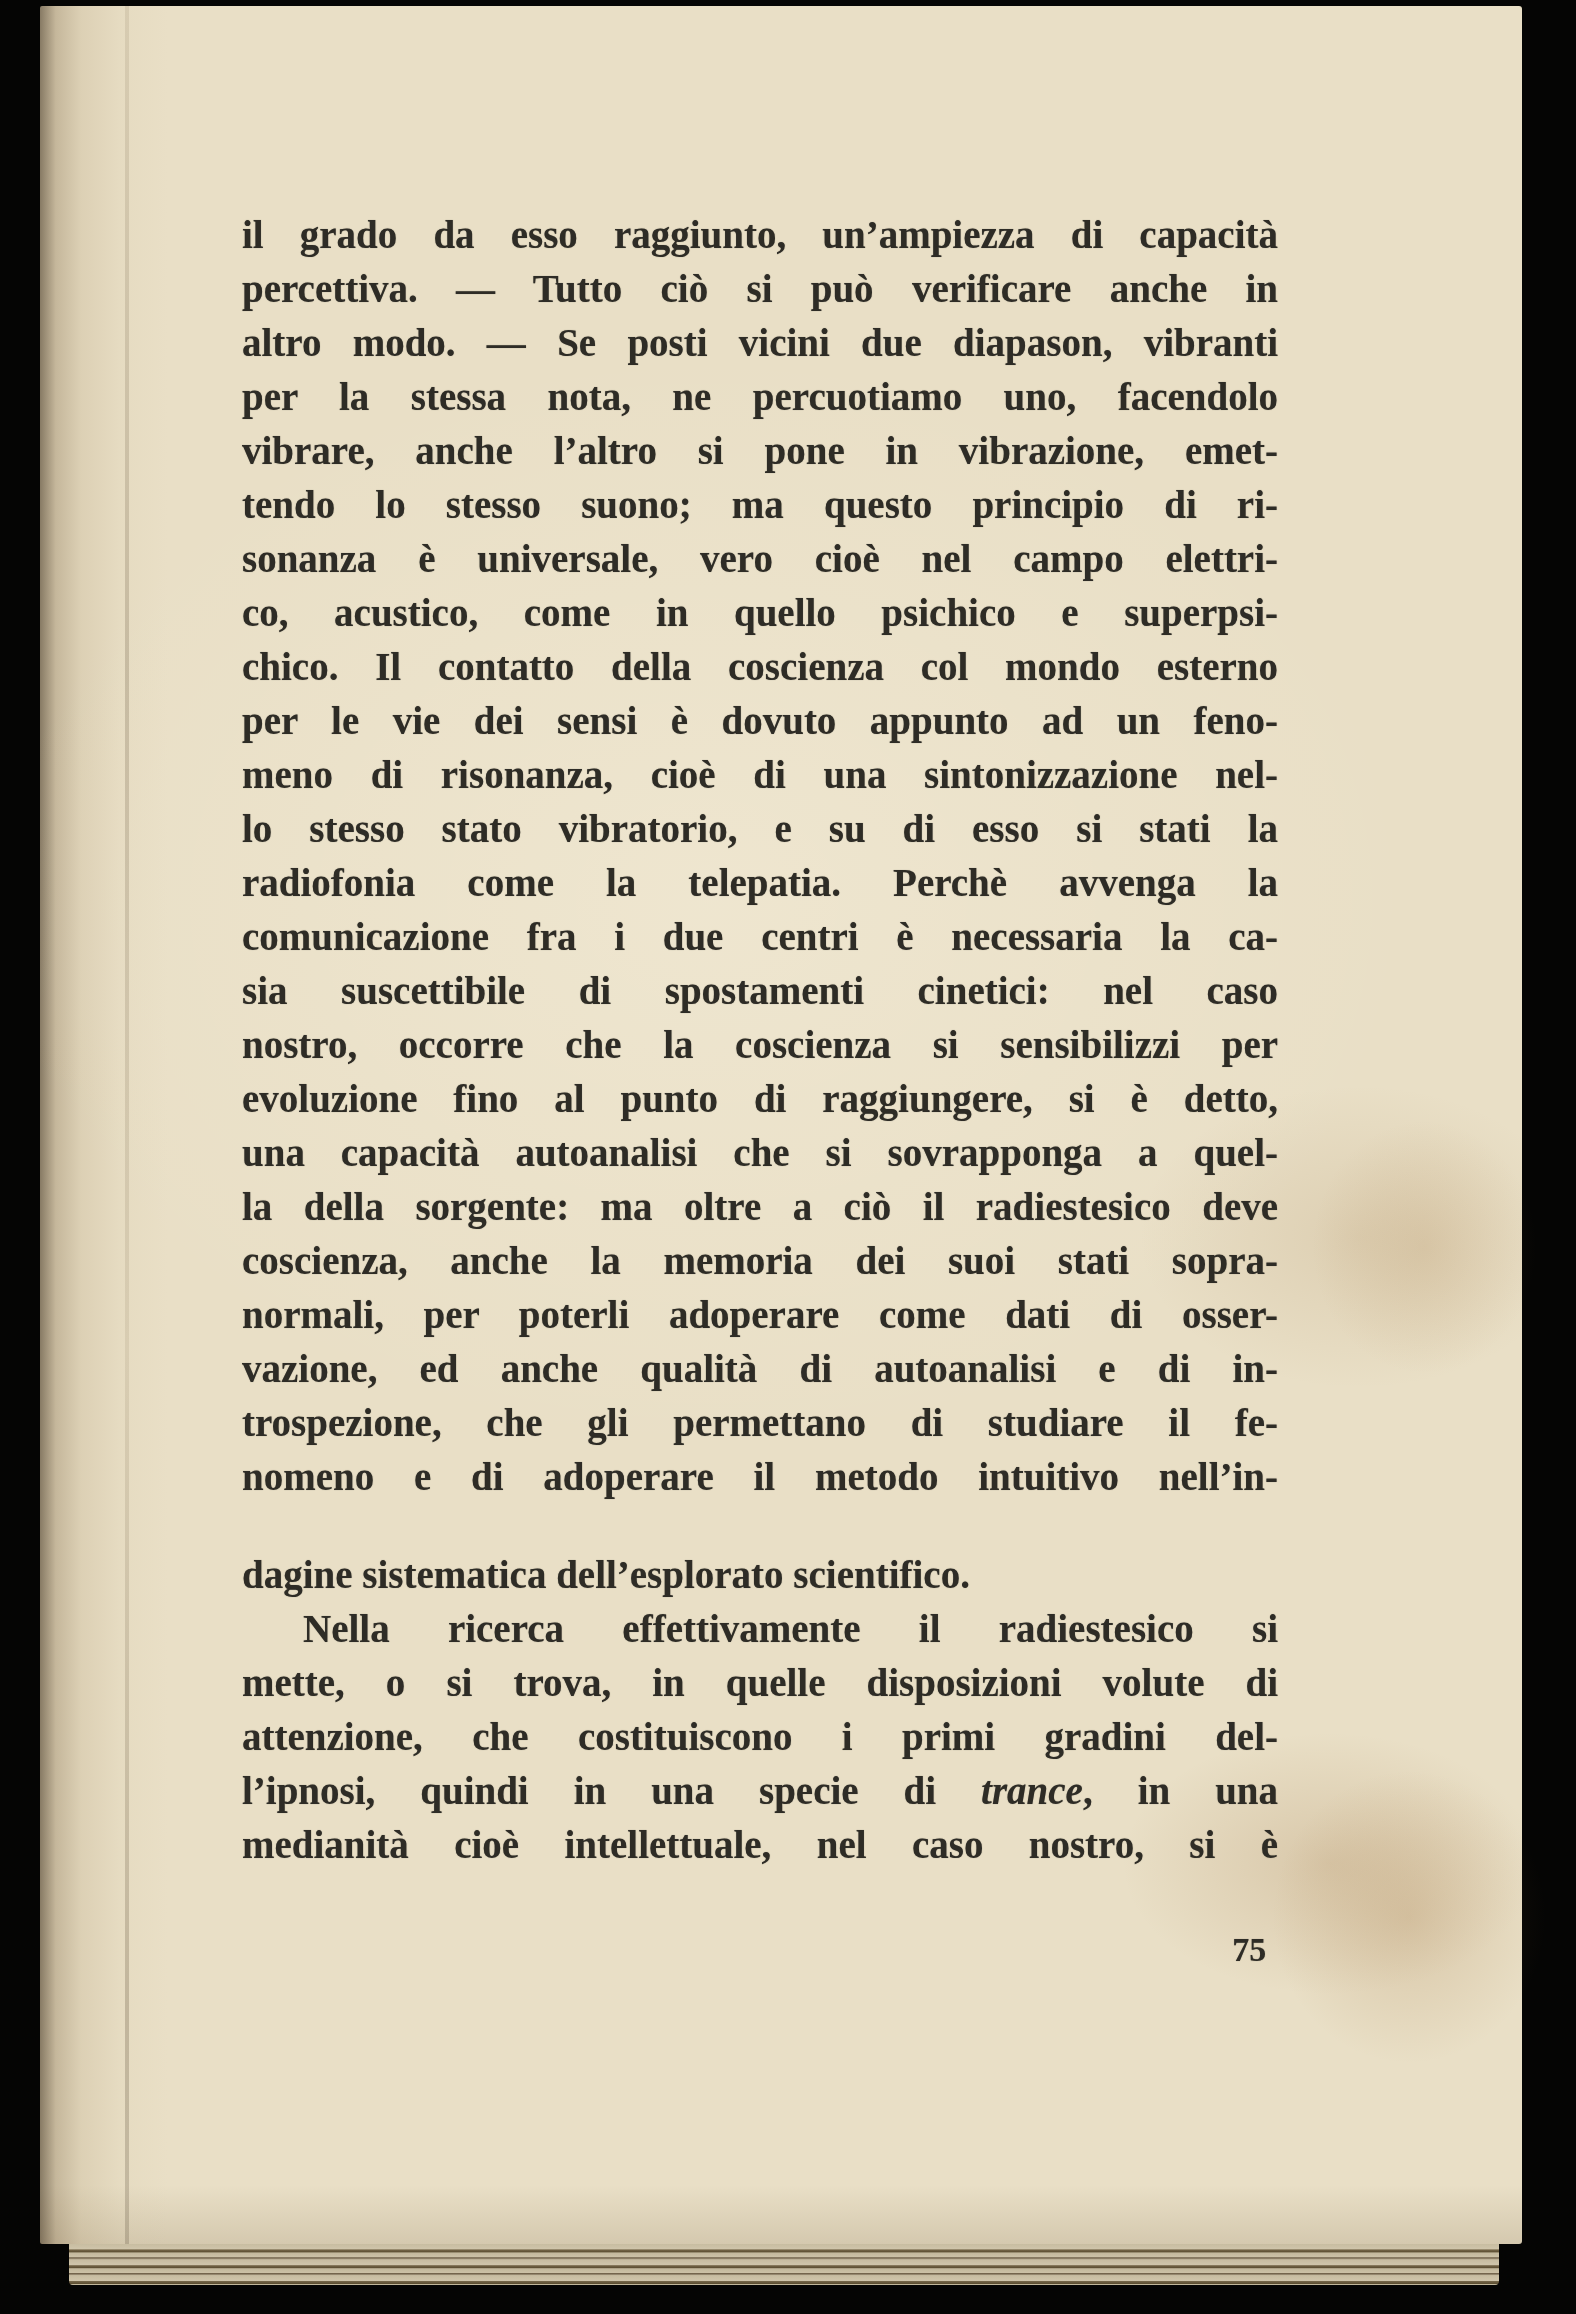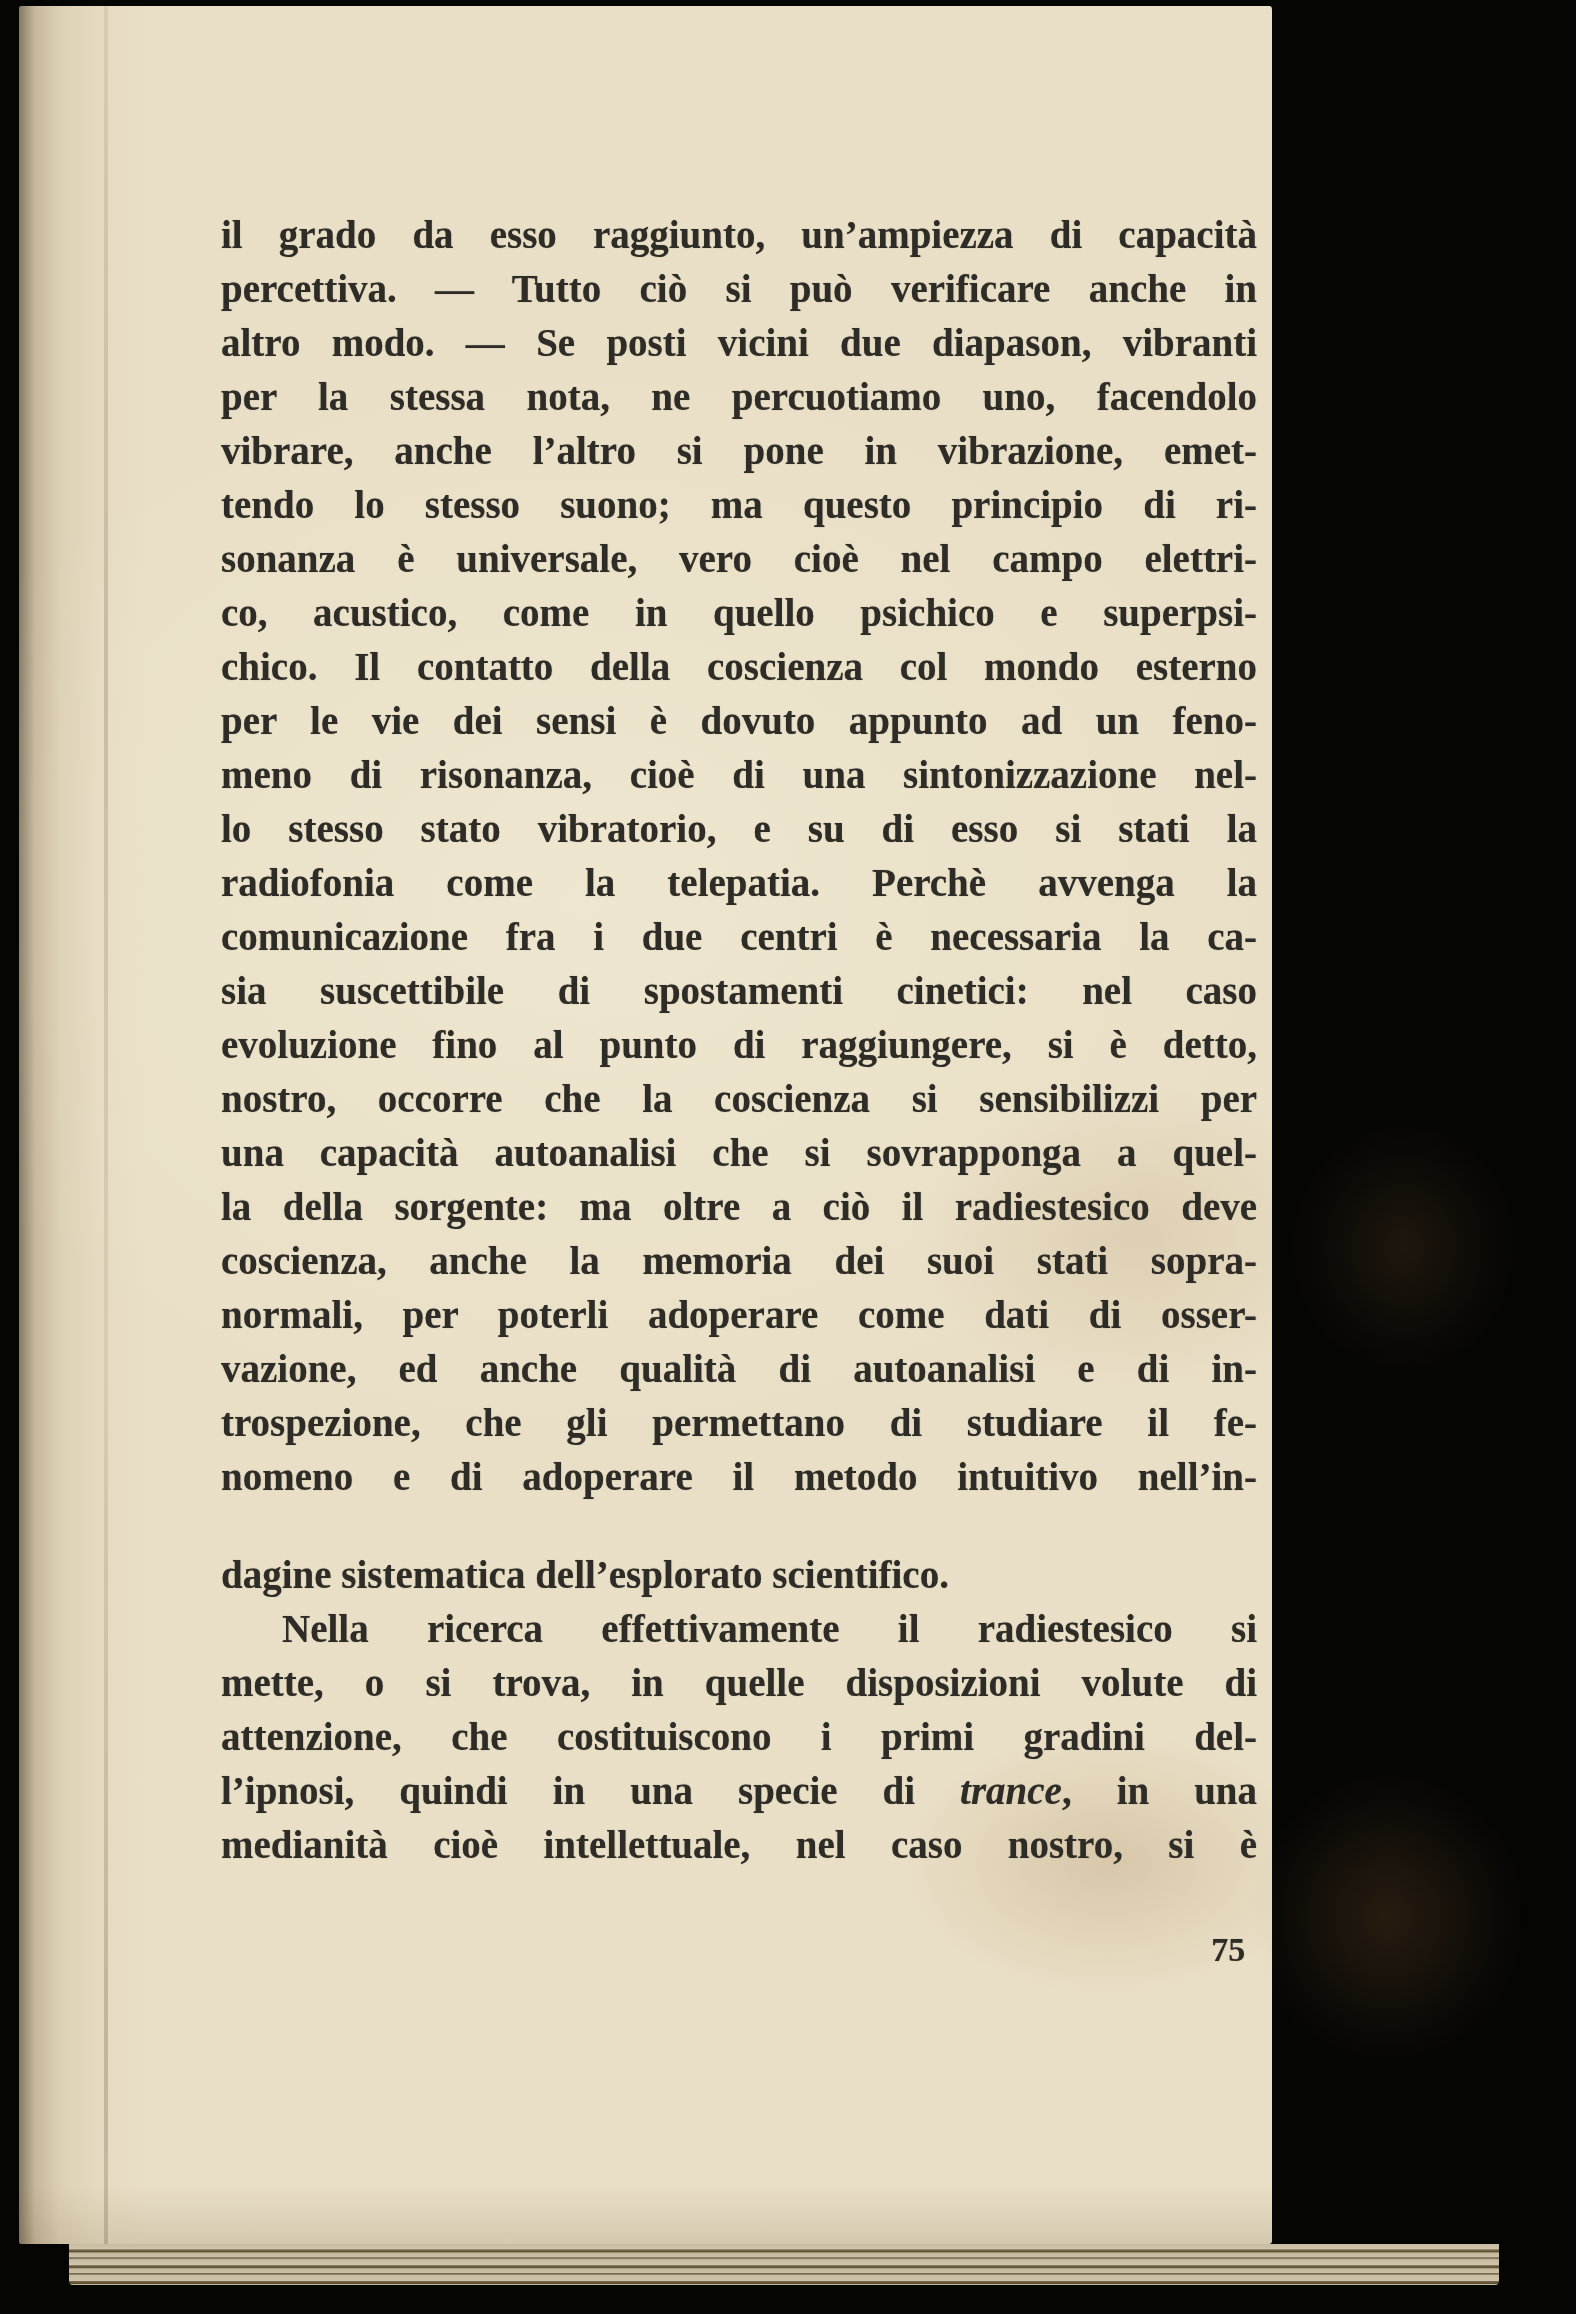--- a/index.html
+++ b/index.html
@@ -11,23 +11,23 @@
     position: relative;
     width: 1576px;
     height: 2315px;
     background: #050504;
     overflow: hidden;
     font-family: "Liberation Serif", "DejaVu Serif", serif;
   }
   
   .book-page {
     position: absolute;
-    left: 19px;
+    left: 40px;
     top: 5.9px;
-    width: 1253px;
+    width: 1482px;
     height: 2238px;
     background:
       radial-gradient(ellipse 315px 217px at 89% 55%, rgba(150,110,60,0.14), transparent 70%),
       radial-gradient(ellipse 296px 187px at 87% 83%, rgba(150,105,55,0.20), transparent 70%),
       radial-gradient(ellipse 887px 690px at 45% 40%, rgba(255,250,235,0.25), transparent 80%),
       linear-gradient(90deg, rgba(70,55,35,0.60) 0px, rgba(130,108,75,0.35) 15.8px, rgba(175,155,118,0.22) 41px, rgba(200,185,150,0.10) 79px, transparent 128px),
       linear-gradient(0deg, rgba(120,100,70,0.18) 0px, transparent 59px),
       linear-gradient(#e9dfc6, #e9dfc6);
     border-radius: 2px 3px 3px 2px;
   }
@@ -135,22 +135,22 @@
           <div class="line">tendo lo stesso suono; ma questo principio di ri-</div>
           <div class="line">sonanza è universale, vero cioè nel campo elettri-</div>
           <div class="line">co, acustico, come in quello psichico e superpsi-</div>
           <div class="line">chico. Il contatto della coscienza col mondo esterno</div>
           <div class="line">per le vie dei sensi è dovuto appunto ad un feno-</div>
           <div class="line">meno di risonanza, cioè di una sintonizzazione nel-</div>
           <div class="line">lo stesso stato vibratorio, e su di esso si stati la</div>
           <div class="line">radiofonia come la telepatia. Perchè avvenga la</div>
           <div class="line">comunicazione fra i due centri è necessaria la ca-</div>
           <div class="line">sia suscettibile di spostamenti cinetici: nel caso</div>
+          <div class="line">nostro, occorre che la coscienza si sensibilizzi per</div>
           <div class="line">evoluzione fino al punto di raggiungere, si è detto,</div>
-          <div class="line">nostro, occorre che la coscienza si sensibilizzi per</div>
           <div class="line">una capacità autoanalisi che si sovrapponga a quel-</div>
           <div class="line">la della sorgente: ma oltre a ciò il radiestesico deve</div>
           <div class="line">coscienza, anche la memoria dei suoi stati sopra-</div>
           <div class="line">normali, per poterli adoperare come dati di osser-</div>
           <div class="line">vazione, ed anche qualità di autoanalisi e di in-</div>
           <div class="line">trospezione, che gli permettano di studiare il fe-</div>
           <div class="line">nomeno e di adoperare il metodo intuitivo nell’in-</div>
           <div class="line no-just">dagine sistematica dell’esplorato scientifico.</div>
         </div>
         <div class="paragraph">

